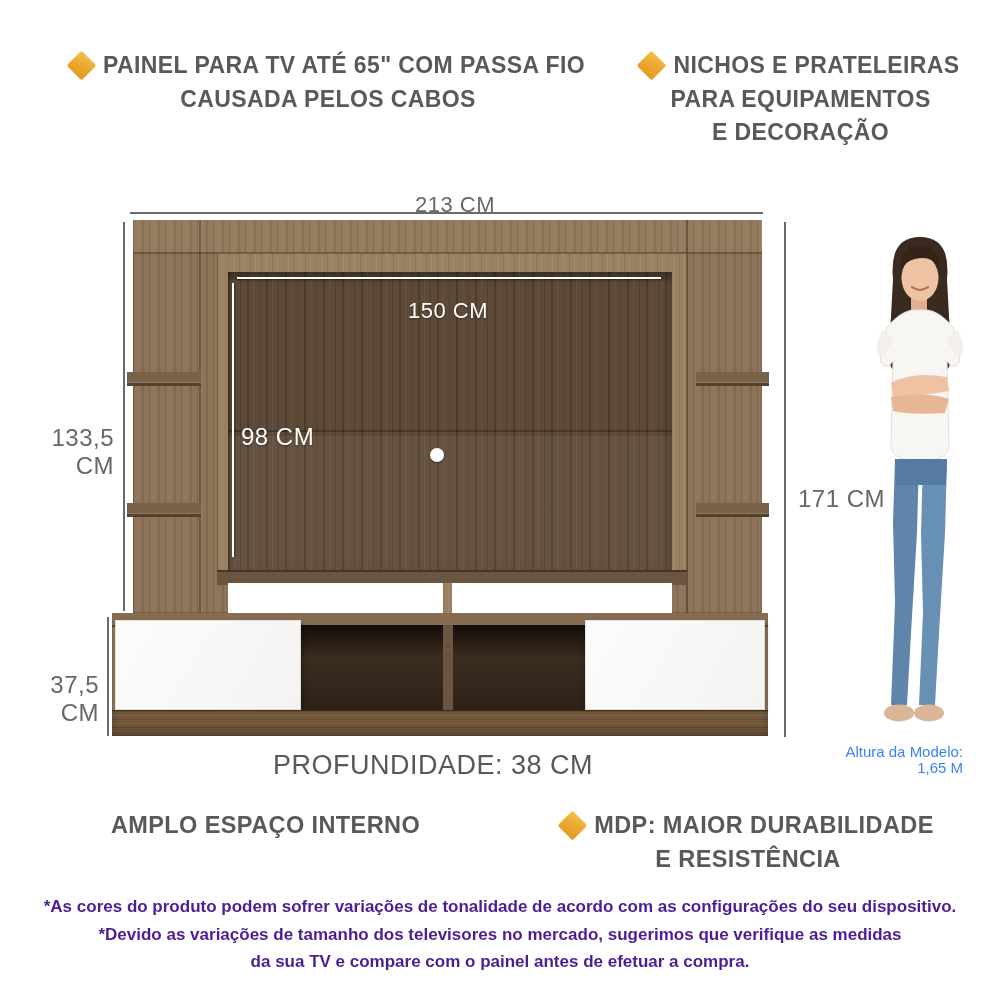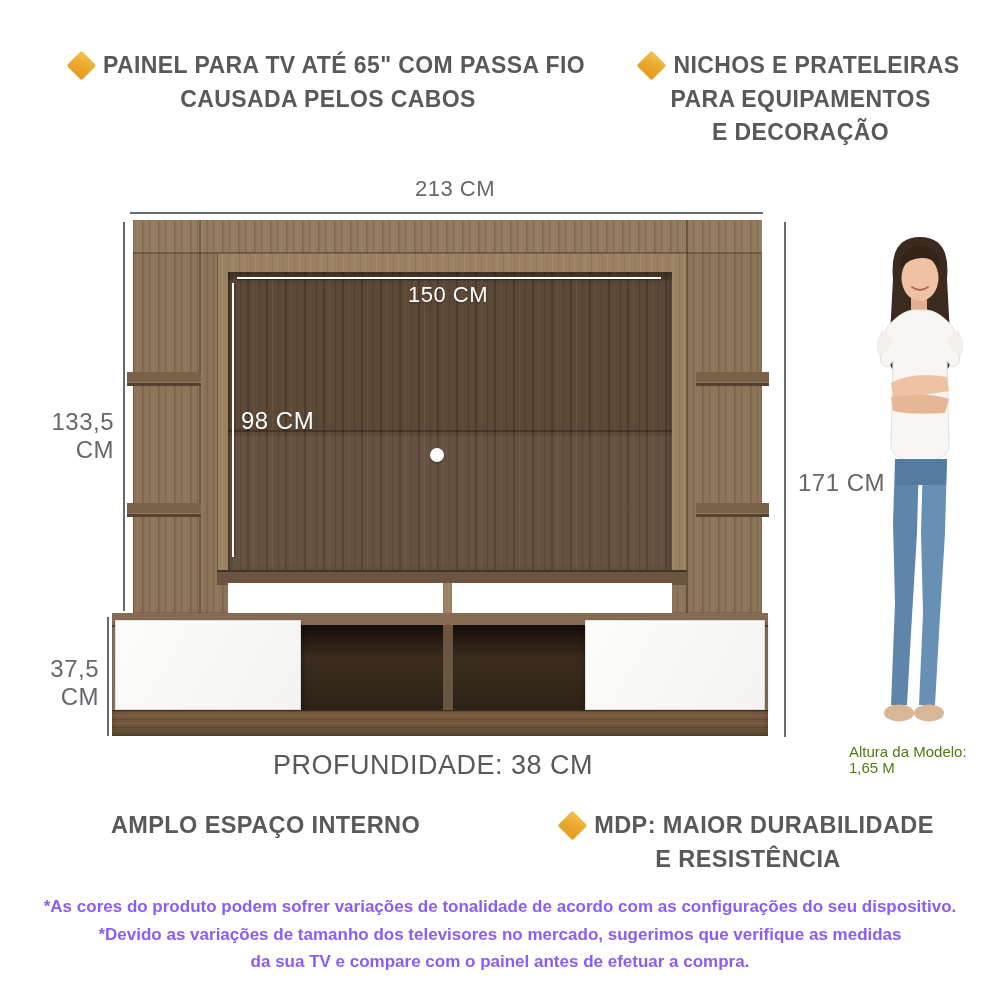--- a/index.html
+++ b/index.html
@@ -13,21 +13,21 @@
     display:inline-block;width:21px;height:21px;margin-right:11px;margin-bottom:-3px;
     background:linear-gradient(160deg,#F4C452 0%,#EBAA30 45%,#E39A1F 100%);
     transform:rotate(45deg);border-radius:2px;
   }
   .f-tl{left:28px;top:49px;width:600px;}
   .f-tr{left:608px;top:49px;width:385px;}
   .f-bl{left:38px;top:808px;width:455px;font-size:23.5px;line-height:34px;}
   .f-br{left:518px;top:808px;width:460px;font-size:23.5px;line-height:34px;}
   
   .dline{position:absolute;background:#6A6A6A;}
-  .dlabel{position:absolute;color:#66676A;font-size:24px;letter-spacing:0.5px;}
+  .dlabel{position:absolute;color:#66676A;font-size:24px;letter-spacing:0.5px;margin-top:16px;}
   .dlabel.center{text-align:center;}
   .dlabel.right{text-align:right;}
   .dlabel.white{color:#ffffff;text-shadow:0 1px 2px rgba(0,0,0,0.35);}
   
   .wood-v{
     background-color:#8C7359;
     background-image:
       repeating-linear-gradient(90deg,
         rgba(50,32,16,0.16) 0 1px, rgba(0,0,0,0) 1px 4px,
         rgba(255,255,255,0.07) 4px 5px, rgba(0,0,0,0) 5px 9px,
@@ -75,25 +75,25 @@
   .cabinet{left:112px;top:613px;width:656px;height:122px;}
   .cab-top{left:0;top:0;width:656px;height:12px;background-color:#866C50;border-bottom:2px solid rgba(30,18,8,0.45);}
   .niche{left:186px;top:12px;width:290px;height:85px;background:linear-gradient(to bottom,#241A12 0 14%, #3A2C1F 40%, #2E2218 100%);box-shadow:0 6px 10px rgba(0,0,0,0.5) inset;}
   .niche-div{left:331px;top:12px;width:10px;height:85px;background-color:#6B5540;}
   .door{top:7px;height:90px;background:linear-gradient(120deg,#FCFCFB 0%,#F4F3F1 100%);box-shadow:0 0 0 1px rgba(0,0,0,0.10) inset, 2px 2px 4px rgba(0,0,0,0.18);}
   .door.left{left:3px;width:186px;}
   .door.right{left:473px;width:180px;}
   .cab-base{left:0;top:97px;width:656px;height:25px;border-top:1px solid rgba(25,15,6,0.5);box-shadow:0 -6px 8px rgba(0,0,0,0.25) inset;}
   
   .depth-label{position:absolute;left:233px;top:750px;width:400px;text-align:center;font-size:27px;letter-spacing:0.5px;color:#57585A;}
-  .model-caption{position:absolute;left:849px;top:744px;width:140px;text-align:left;font-size:13.5px;line-height:16px;color:#4d7c0f;}
+  .model-caption{position:absolute;left:823px;top:744px;width:140px;text-align:right;font-size:13.5px;line-height:16px;color:#3b82f6;}
   .model-caption .h{font-size:15px;}
   .model-svg{position:absolute;left:843px;top:233px;width:156px;height:512px;}
   
-  .disclaimer{position:absolute;left:0;top:893px;width:1000px;text-align:center;font-weight:bold;font-size:17px;line-height:27.5px;color:#8b5cf6;}
+  .disclaimer{position:absolute;left:0;top:893px;width:1000px;text-align:center;font-weight:bold;font-size:17px;line-height:27.5px;color:#4c1d95;}
 </style>
 </head>
 <body>
 
 <div class="canvas">
 
   <div class="feature f-tl">
     <div><span class="diamond"></span><span>PAINEL PARA TV ATÉ 65" COM PASSA FIO</span></div>
     <div>CAUSADA PELOS CABOS</div>
   </div>

